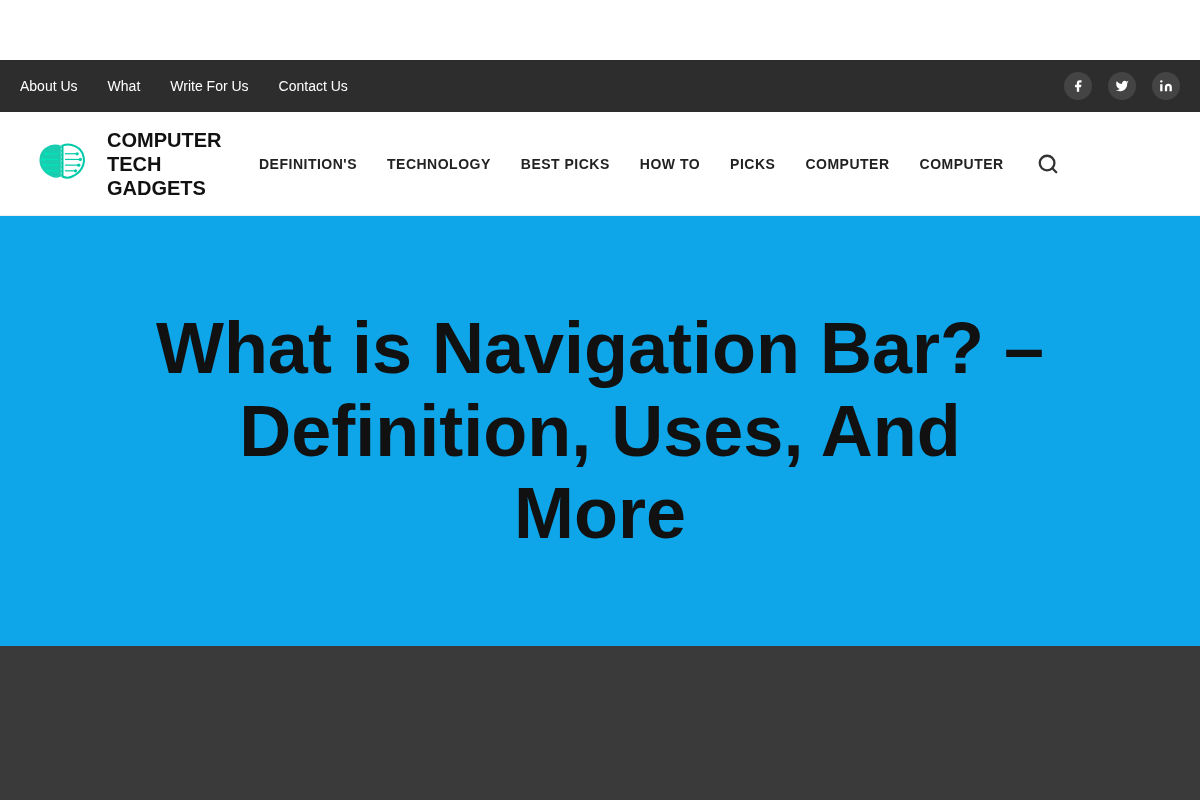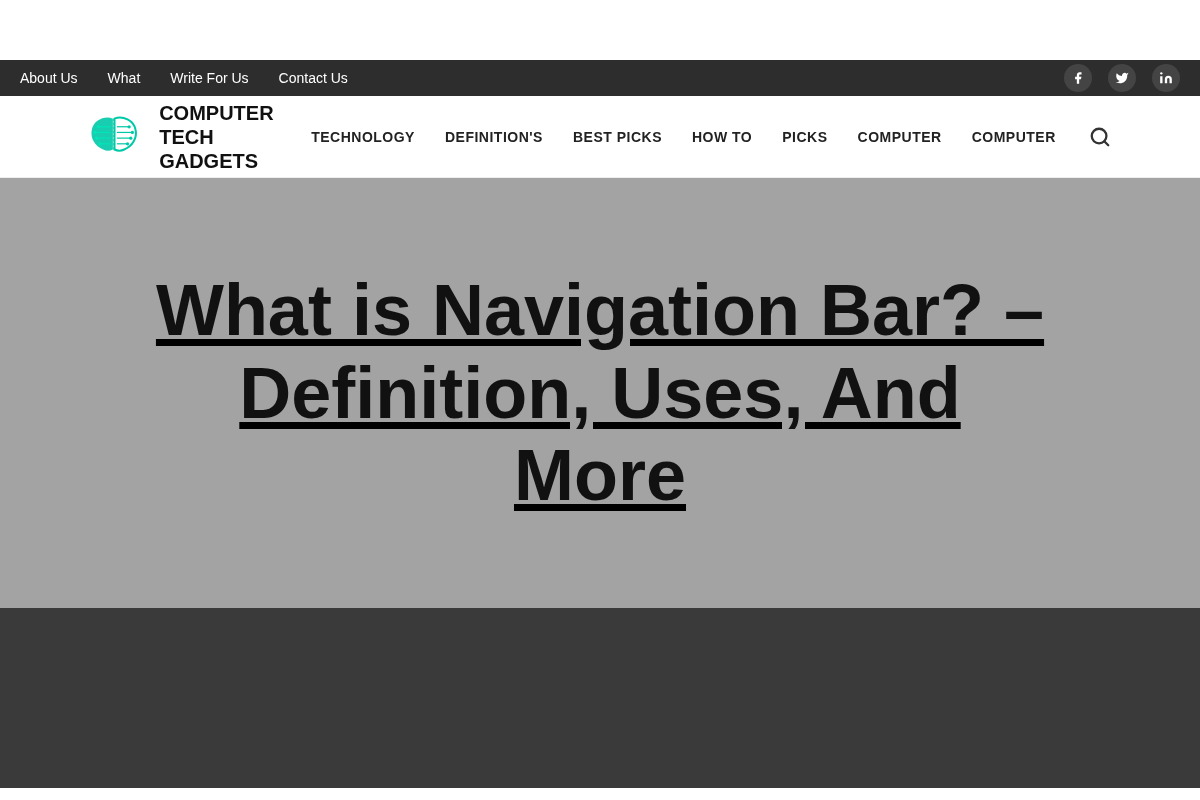--- a/index.html
+++ b/index.html
@@ -20,21 +20,21 @@
       height: 60px;
       background: #fff;
       display: flex;
       align-items: center;
       justify-content: center;
     }
 
     
     .top-nav {
       background: #2d2d2d;
-      height: 36px;
+      height: 52px;
       display: flex;
       align-items: center;
       justify-content: space-between;
       padding: 0 20px;
     }
 
     .top-nav-left {
       display: flex;
       align-items: center;
       gap: 30px;
@@ -62,24 +62,24 @@
       display: flex;
       align-items: center;
       justify-content: center;
       border-radius: 50%;
       background: #444;
     }
 
     
     .main-header {
       background: #fff;
-      height: 82px;
-      display: flex;
-      align-items: center;
-      justify-content: center;
+      height: 104px;
+      display: flex;
+      align-items: center;
+      justify-content: flex-start;
       padding: 16px 30px;
       border-bottom: 1px solid #eee;
     }
 
     .logo-area {
       display: flex;
       align-items: center;
       gap: 12px;
       text-decoration: none;
     }
@@ -117,27 +117,26 @@
       height: 36px;
       display: flex;
       align-items: center;
       justify-content: center;
       cursor: pointer;
       margin-left: 8px;
     }
 
     
     .hero-section {
-      background: #a3a3a3;
+      background: #0ea5e9;
       display: flex;
       align-items: center;
       justify-content: center;
       padding: 60px 40px;
       min-height: 430px;
-      text-decoration: underline;
     }
 
     .hero-title {
       font-size: 72px;
       font-weight: 900;
       color: #111;
       text-align: center;
       line-height: 1.15;
       max-width: 900px;
     }
@@ -217,22 +216,22 @@
         <line x1="39" y1="18" x2="39" y2="56" stroke="#00c9a7" stroke-width="1" stroke-dasharray="3,2"></line>
       </g>
     </svg>
     <div class="logo-text">
       <span>COMPUTER TECH</span><br>
       <span>GADGETS</span>
     </div>
   </a>
 
   <nav class="main-nav">
+    <a href="#">DEFINITION'S</a>
     <a href="#">TECHNOLOGY</a>
-    <a href="#">DEFINITION'S</a>
     <a href="#">BEST PICKS</a>
     <a href="#">HOW TO</a>
     <a href="#">PICKS</a>
     <a href="#">COMPUTER</a>
     <a href="#">COMPUTER</a>
     <div class="search-icon-btn">
       <svg width="22" height="22" viewBox="0 0 24 24" fill="none" stroke="#333" stroke-width="2.5" stroke-linecap="round" stroke-linejoin="round">
         <circle cx="11" cy="11" r="8"></circle>
         <line x1="21" y1="21" x2="16.65" y2="16.65"></line>
       </svg>

